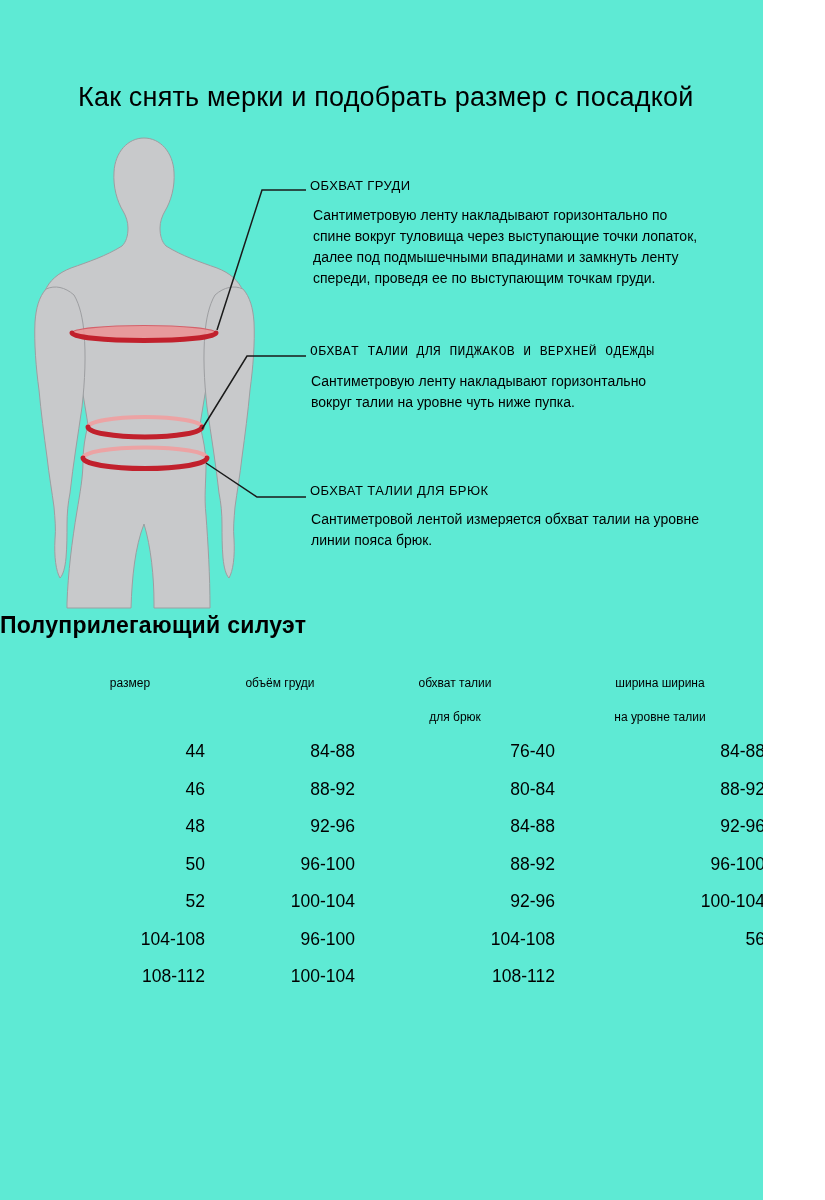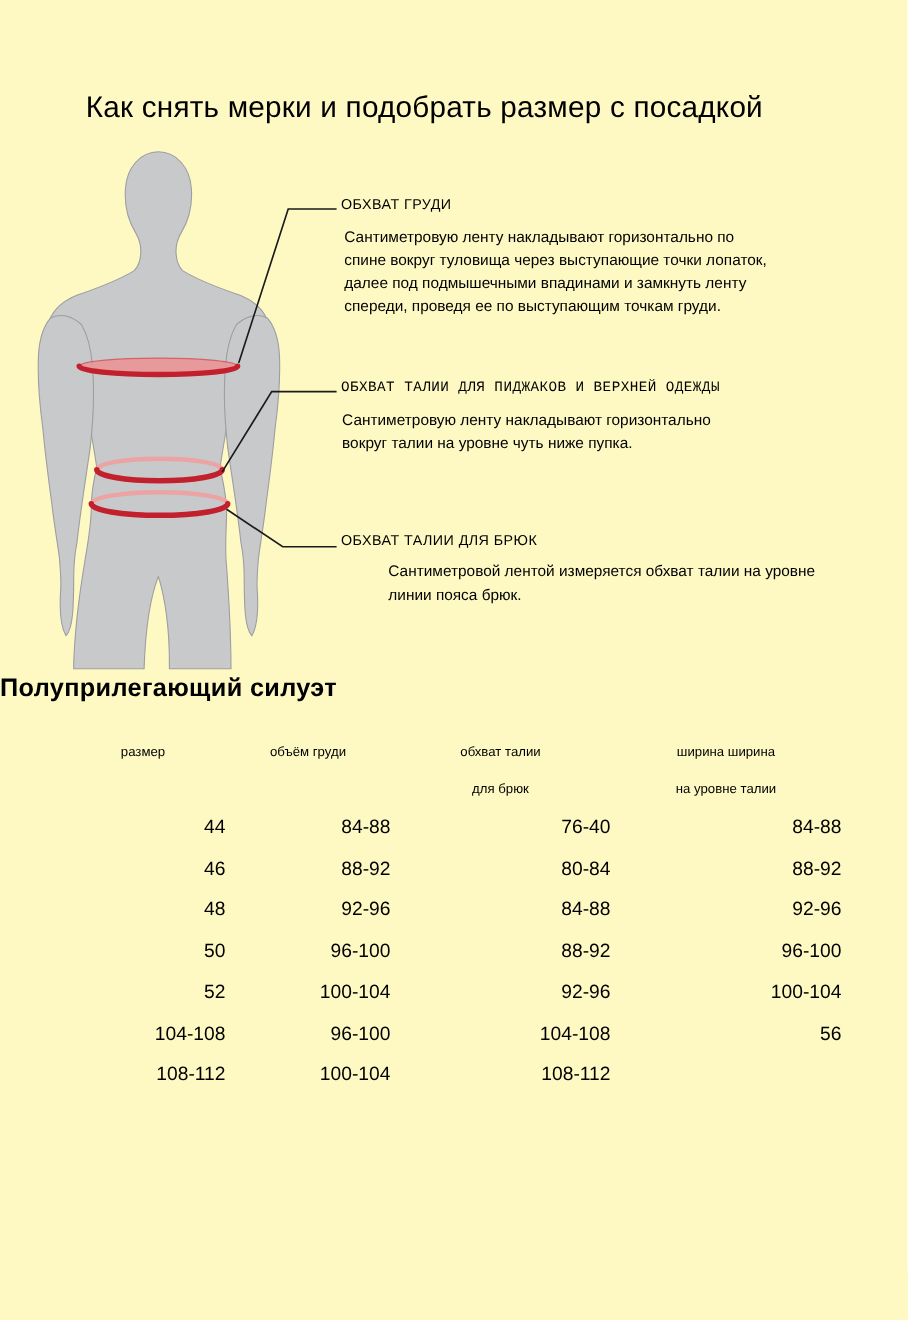--- a/index.html
+++ b/index.html
@@ -1,17 +1,17 @@
 <!DOCTYPE html>
 <html><head>
 <meta charset="utf-8">
 <style>
   html,body { margin:0; padding:0; background:#ffffff; }
   body { width:825px; height:1200px; font-family:"Liberation Sans","DejaVu Sans",sans-serif; color:#000; }
-  #page { position:relative; width:825px; height:1200px; background:#fef9c3; overflow:hidden; }
+  #page { position:relative; width:763px; height:1200px; background:#5eead4; overflow:hidden; }
 
   .main-title { position:absolute; left:78px; top:82px; font-size:27px; letter-spacing:0.2px; white-space:nowrap; }
 
   #figure-svg { position:absolute; left:0; top:125px; }
 
   .sec-heading { position:absolute; font-size:13px; letter-spacing:0.4px; white-space:nowrap; }
   .sec-body { position:absolute; font-size:14px; line-height:21px; white-space:pre-line; }
 
   .table-title { position:absolute; left:0; top:612px; width:825px; text-align:left; font-size:23px; font-weight:bold; letter-spacing:0.3px; }
 
@@ -114,21 +114,21 @@
   <div class="sec-body" style="left:313px; top:205px;">Сантиметровую ленту накладывают горизонтально по
 спине вокруг туловища через выступающие точки лопаток,
 далее под подмышечными впадинами и замкнуть ленту
 спереди, проведя ее по выступающим точкам груди.</div>
 
   <div class="sec-heading" style="left:310px; top:344px;font-family:Liberation Mono, monospace;">ОБХВАТ ТАЛИИ ДЛЯ ПИДЖАКОВ И ВЕРХНЕЙ ОДЕЖДЫ</div>
   <div class="sec-body" style="left:311px; top:371px;">Сантиметровую  ленту накладывают горизонтально
 вокруг талии на уровне чуть ниже пупка.</div>
 
   <div class="sec-heading" style="left:310px; top:483px;">ОБХВАТ ТАЛИИ ДЛЯ БРЮК</div>
-  <div class="sec-body" style="left:311px; top:509px;margin-left:42px;">Сантиметровой лентой измеряется обхват талии на уровне
+  <div class="sec-body" style="left:311px; top:509px;">Сантиметровой лентой измеряется обхват талии на уровне
 линии пояса брюк.</div>
 
   <div class="table-title">Полуприлегающий силуэт</div>
 
   <div class="size-grid">
     <div class="hcell">размер</div>
     <div class="hcell">объём груди</div>
     <div class="hcell">обхват талии
 для брюк</div>
     <div class="hcell">ширина ширина

